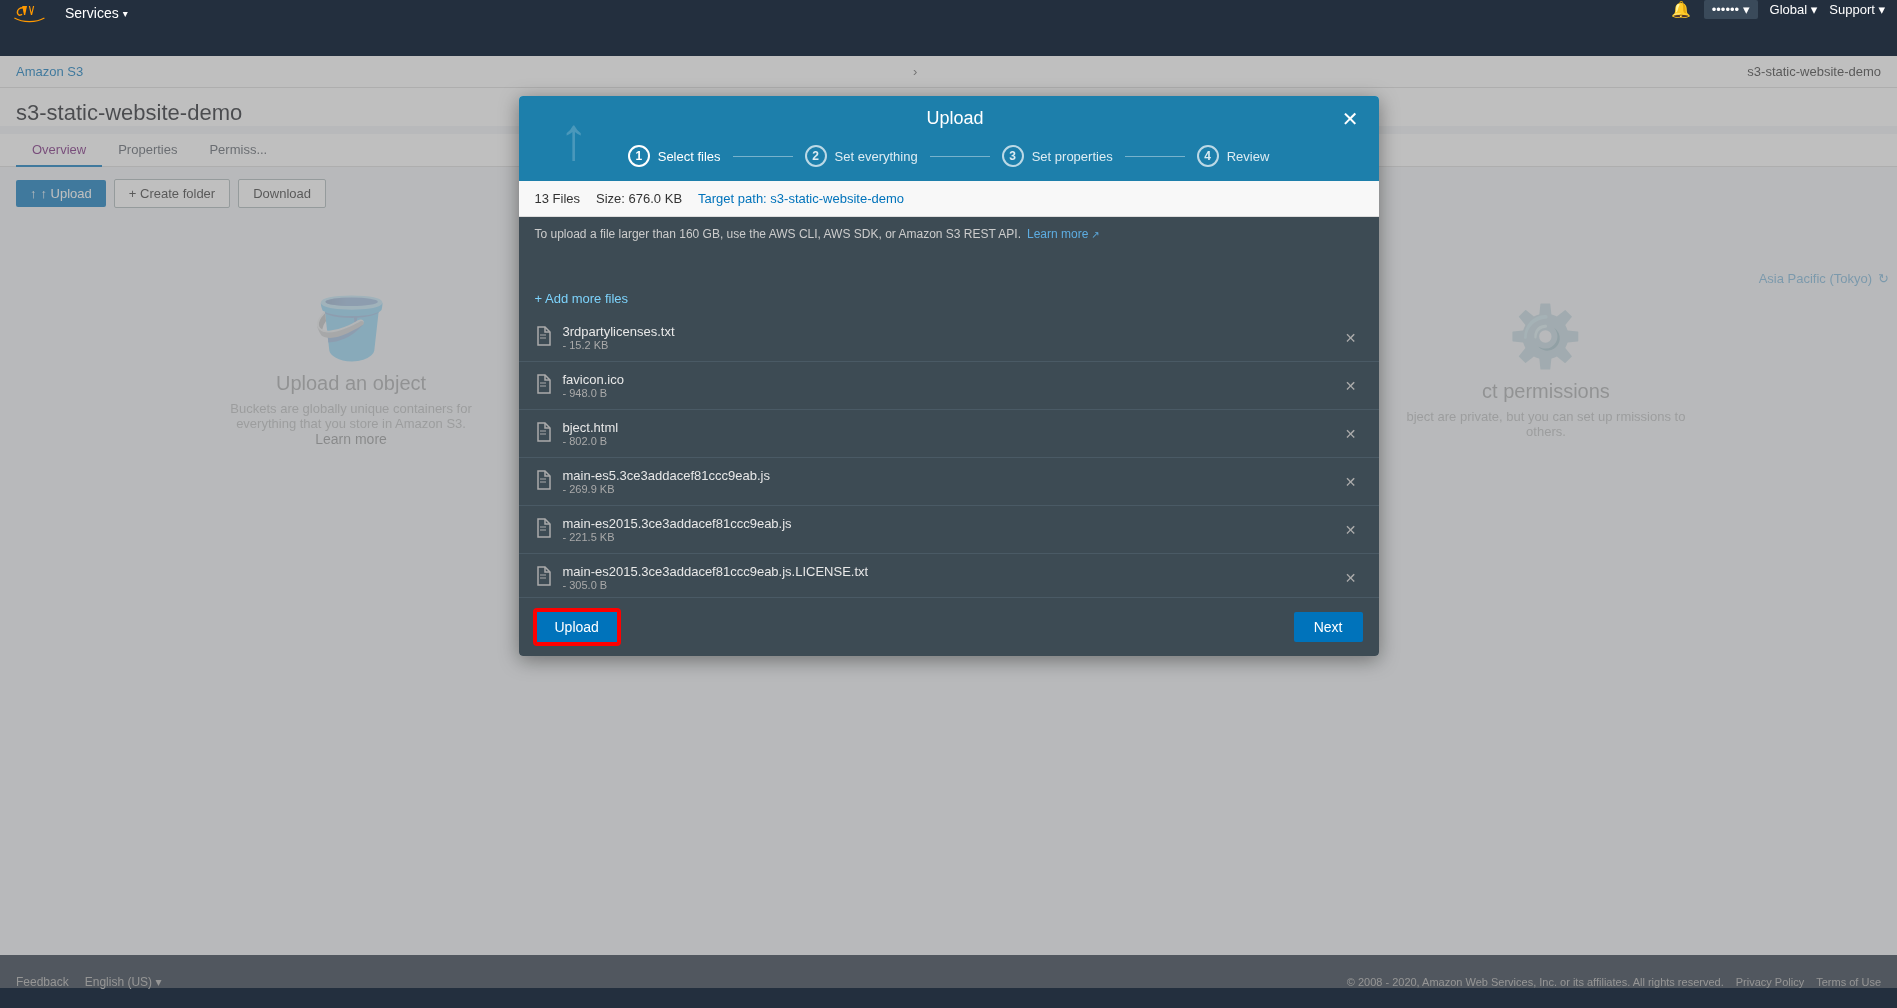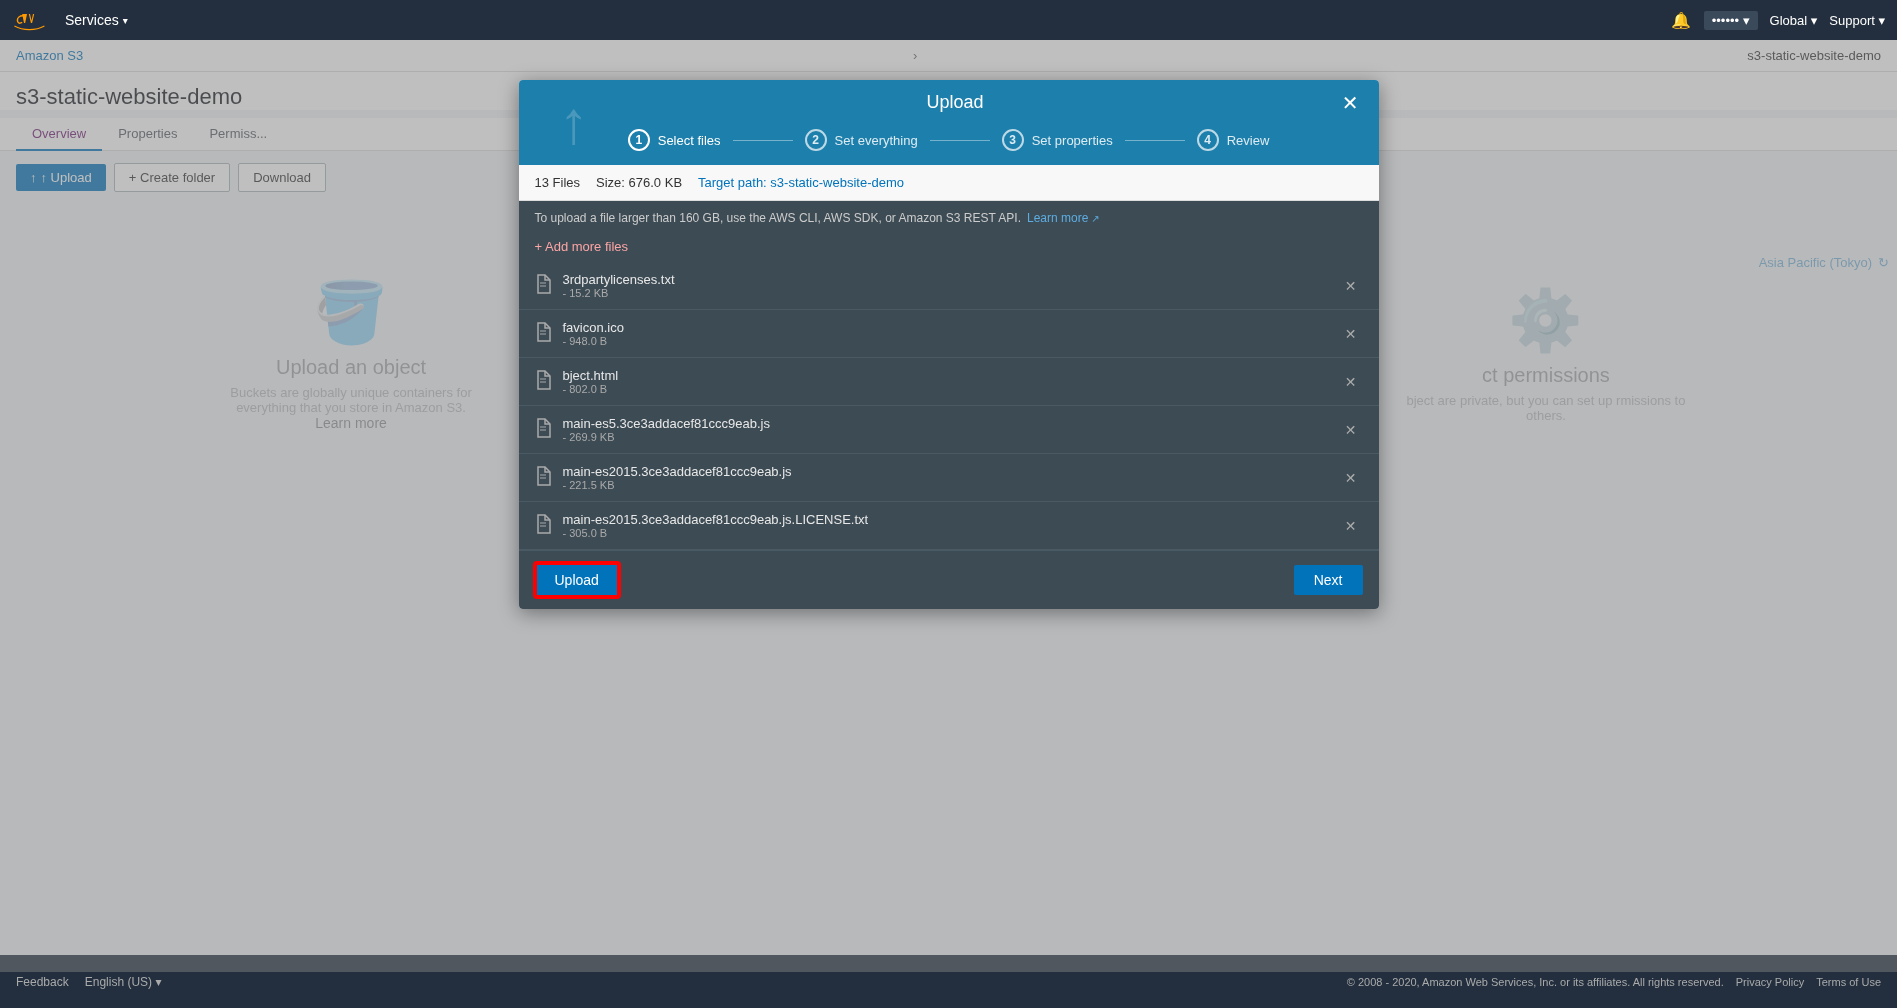--- a/index.html
+++ b/index.html
@@ -1,23 +1,23 @@
 <!DOCTYPE html>
 <html><head>
   <meta charset="utf-8">
   <style>
     * { box-sizing: border-box; margin: 0; padding: 0; }
     body { font-family: 'Amazon Ember', Arial, sans-serif; font-size: 14px; background: #f0f0f0; overflow: hidden; }
 
     
     .navbar {
       background: #232f3e;
-      height: 40px;
-      display: flex;
-      align-items: center;
+      height: 56px;
+      display: flex;
+      align-items: flex-start;
       padding: 0 12px;
       color: #fff;
       position: relative;
       z-index: 10;
     }
     .navbar-logo {
       width: 36px;
       height: 24px;
       margin-right: 8px;
     }
@@ -280,28 +280,29 @@
       gap: 6px;
     }
     .upload-notice a { color: #5dade2; text-decoration: none; }
 
     
     .add-more-files {
       padding: 4px 16px 8px;
       background: #3d4b54;
     }
     .add-more-btn {
-      color: #fca5a5;
+      color: #7dd3fc;
       font-size: 13px;
       cursor: pointer;
       background: none;
       border: none;
       display: flex;
       align-items: center;
       gap: 4px;
+      margin-top: 36px;
     }
 
     
     .file-list {
       flex: 1;
       overflow-y: auto;
       background: #3d4b54;
     }
     .file-item {
       display: flex;

